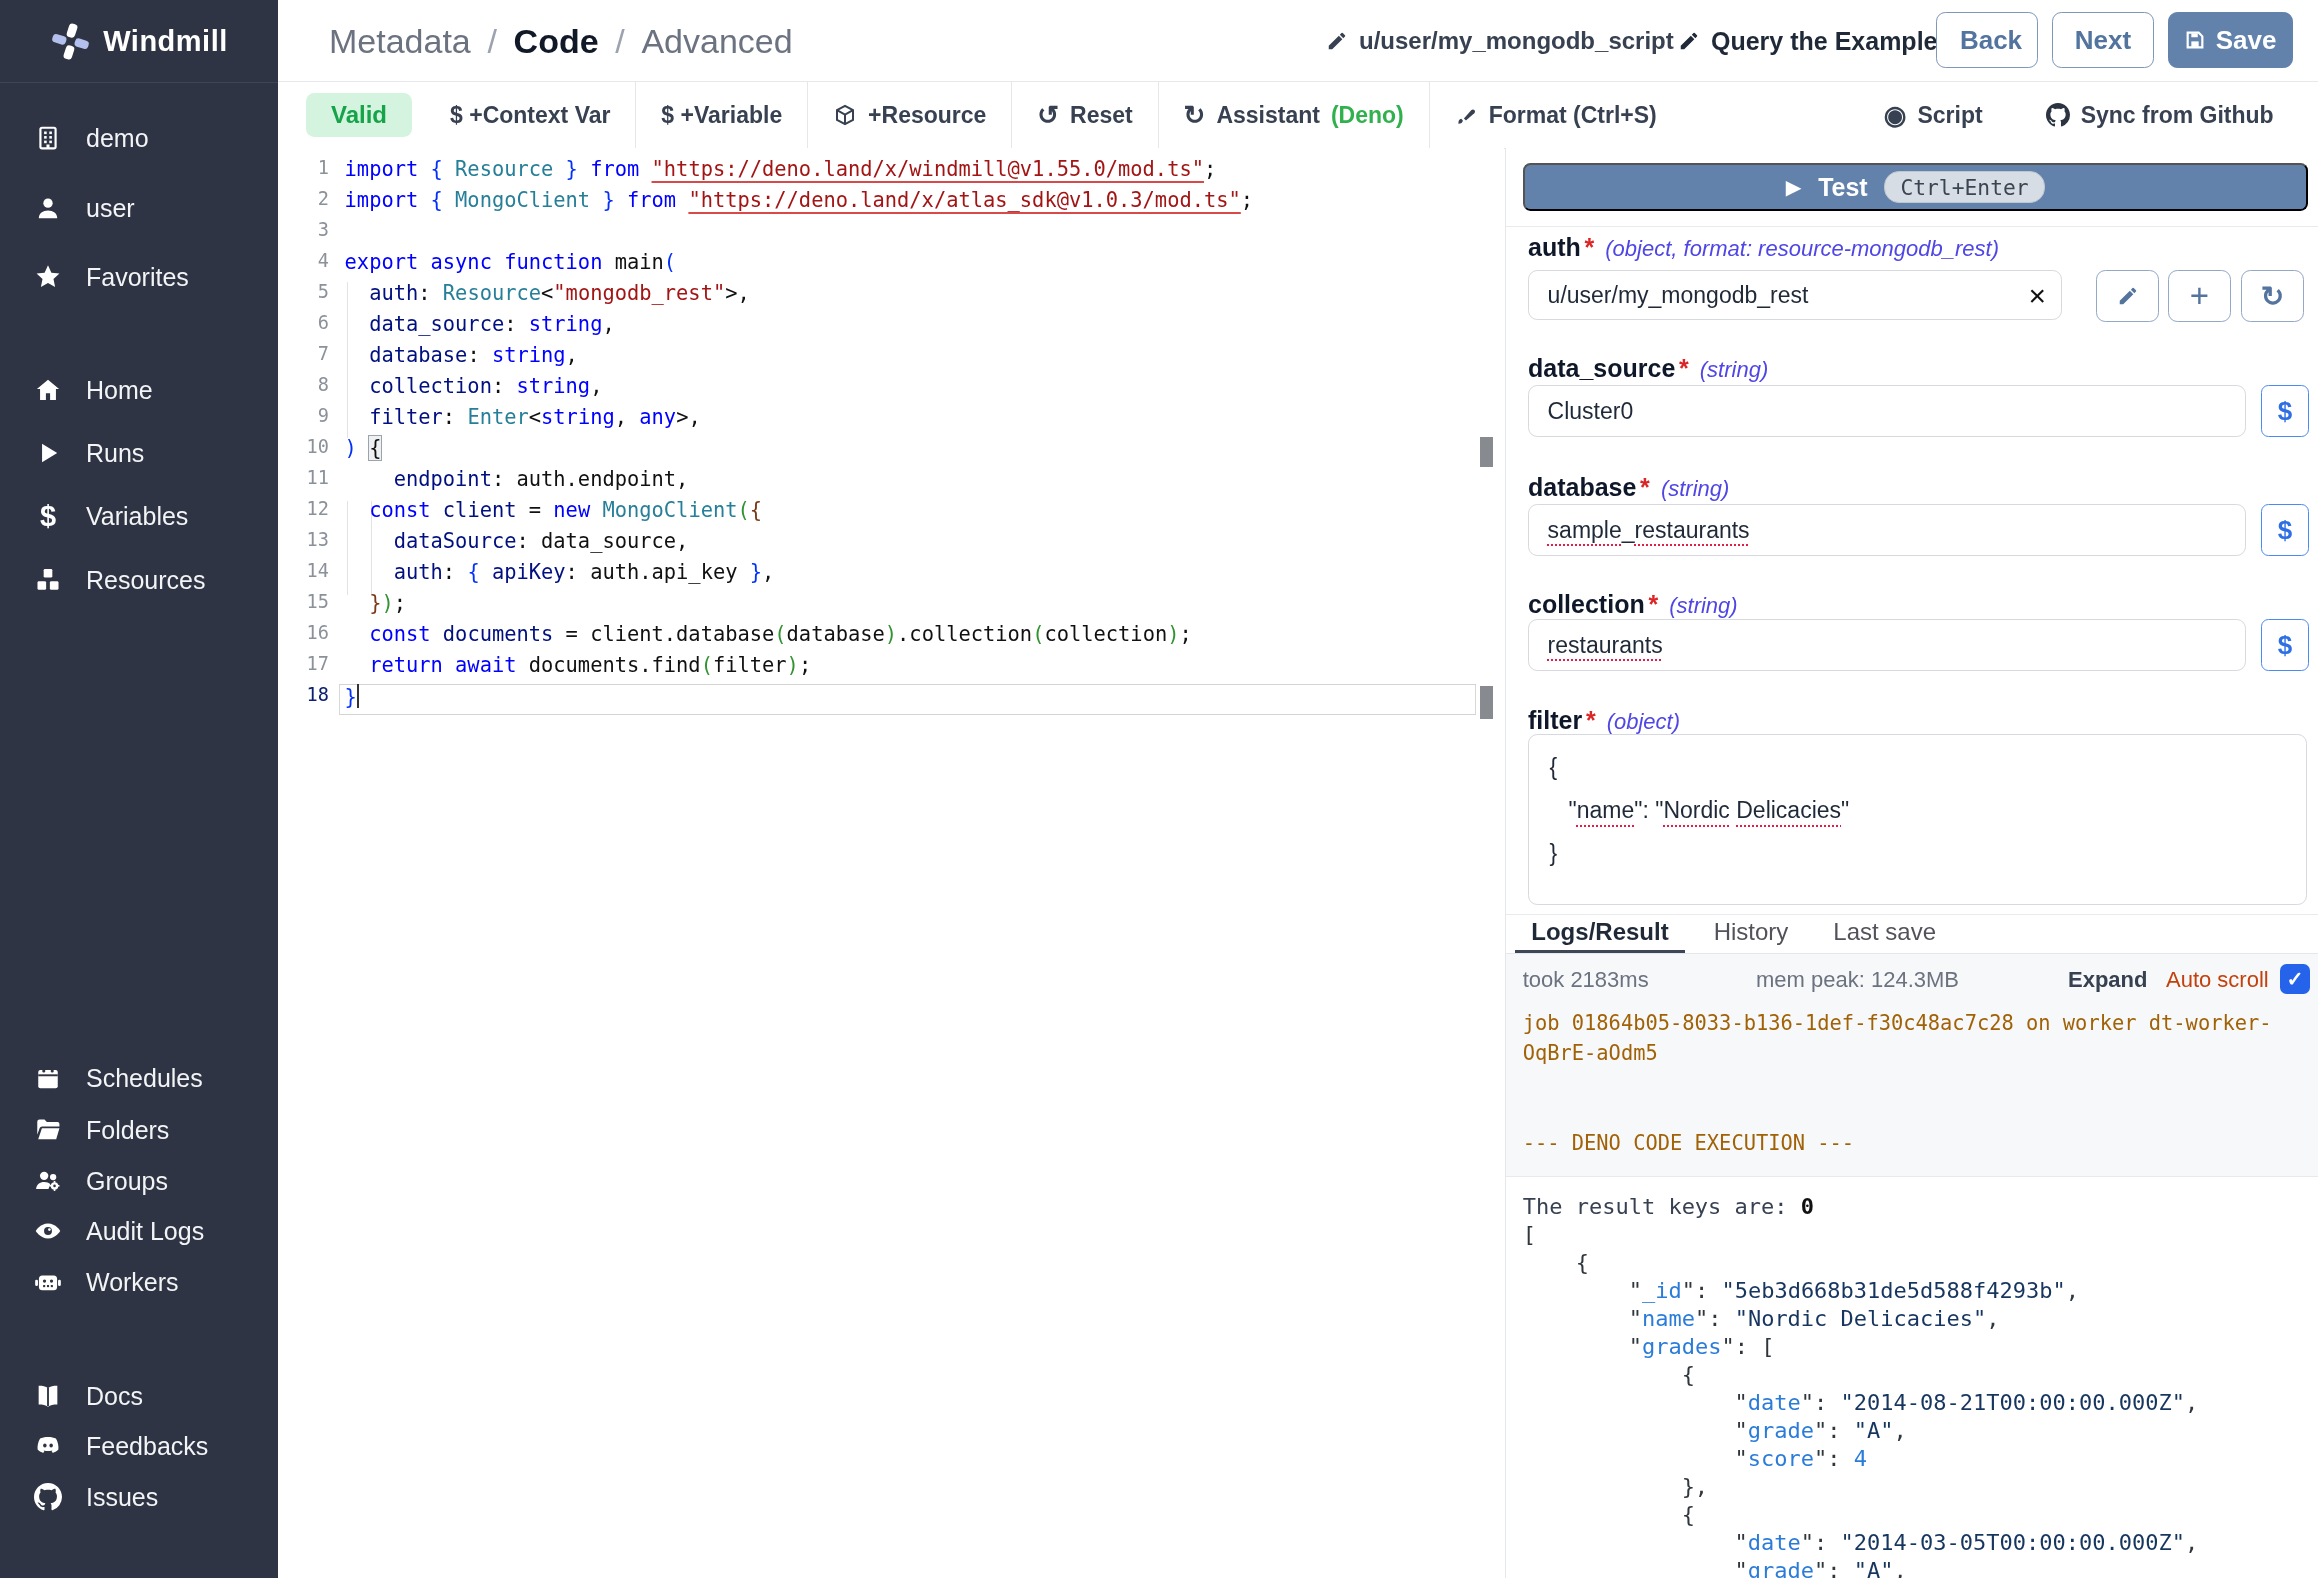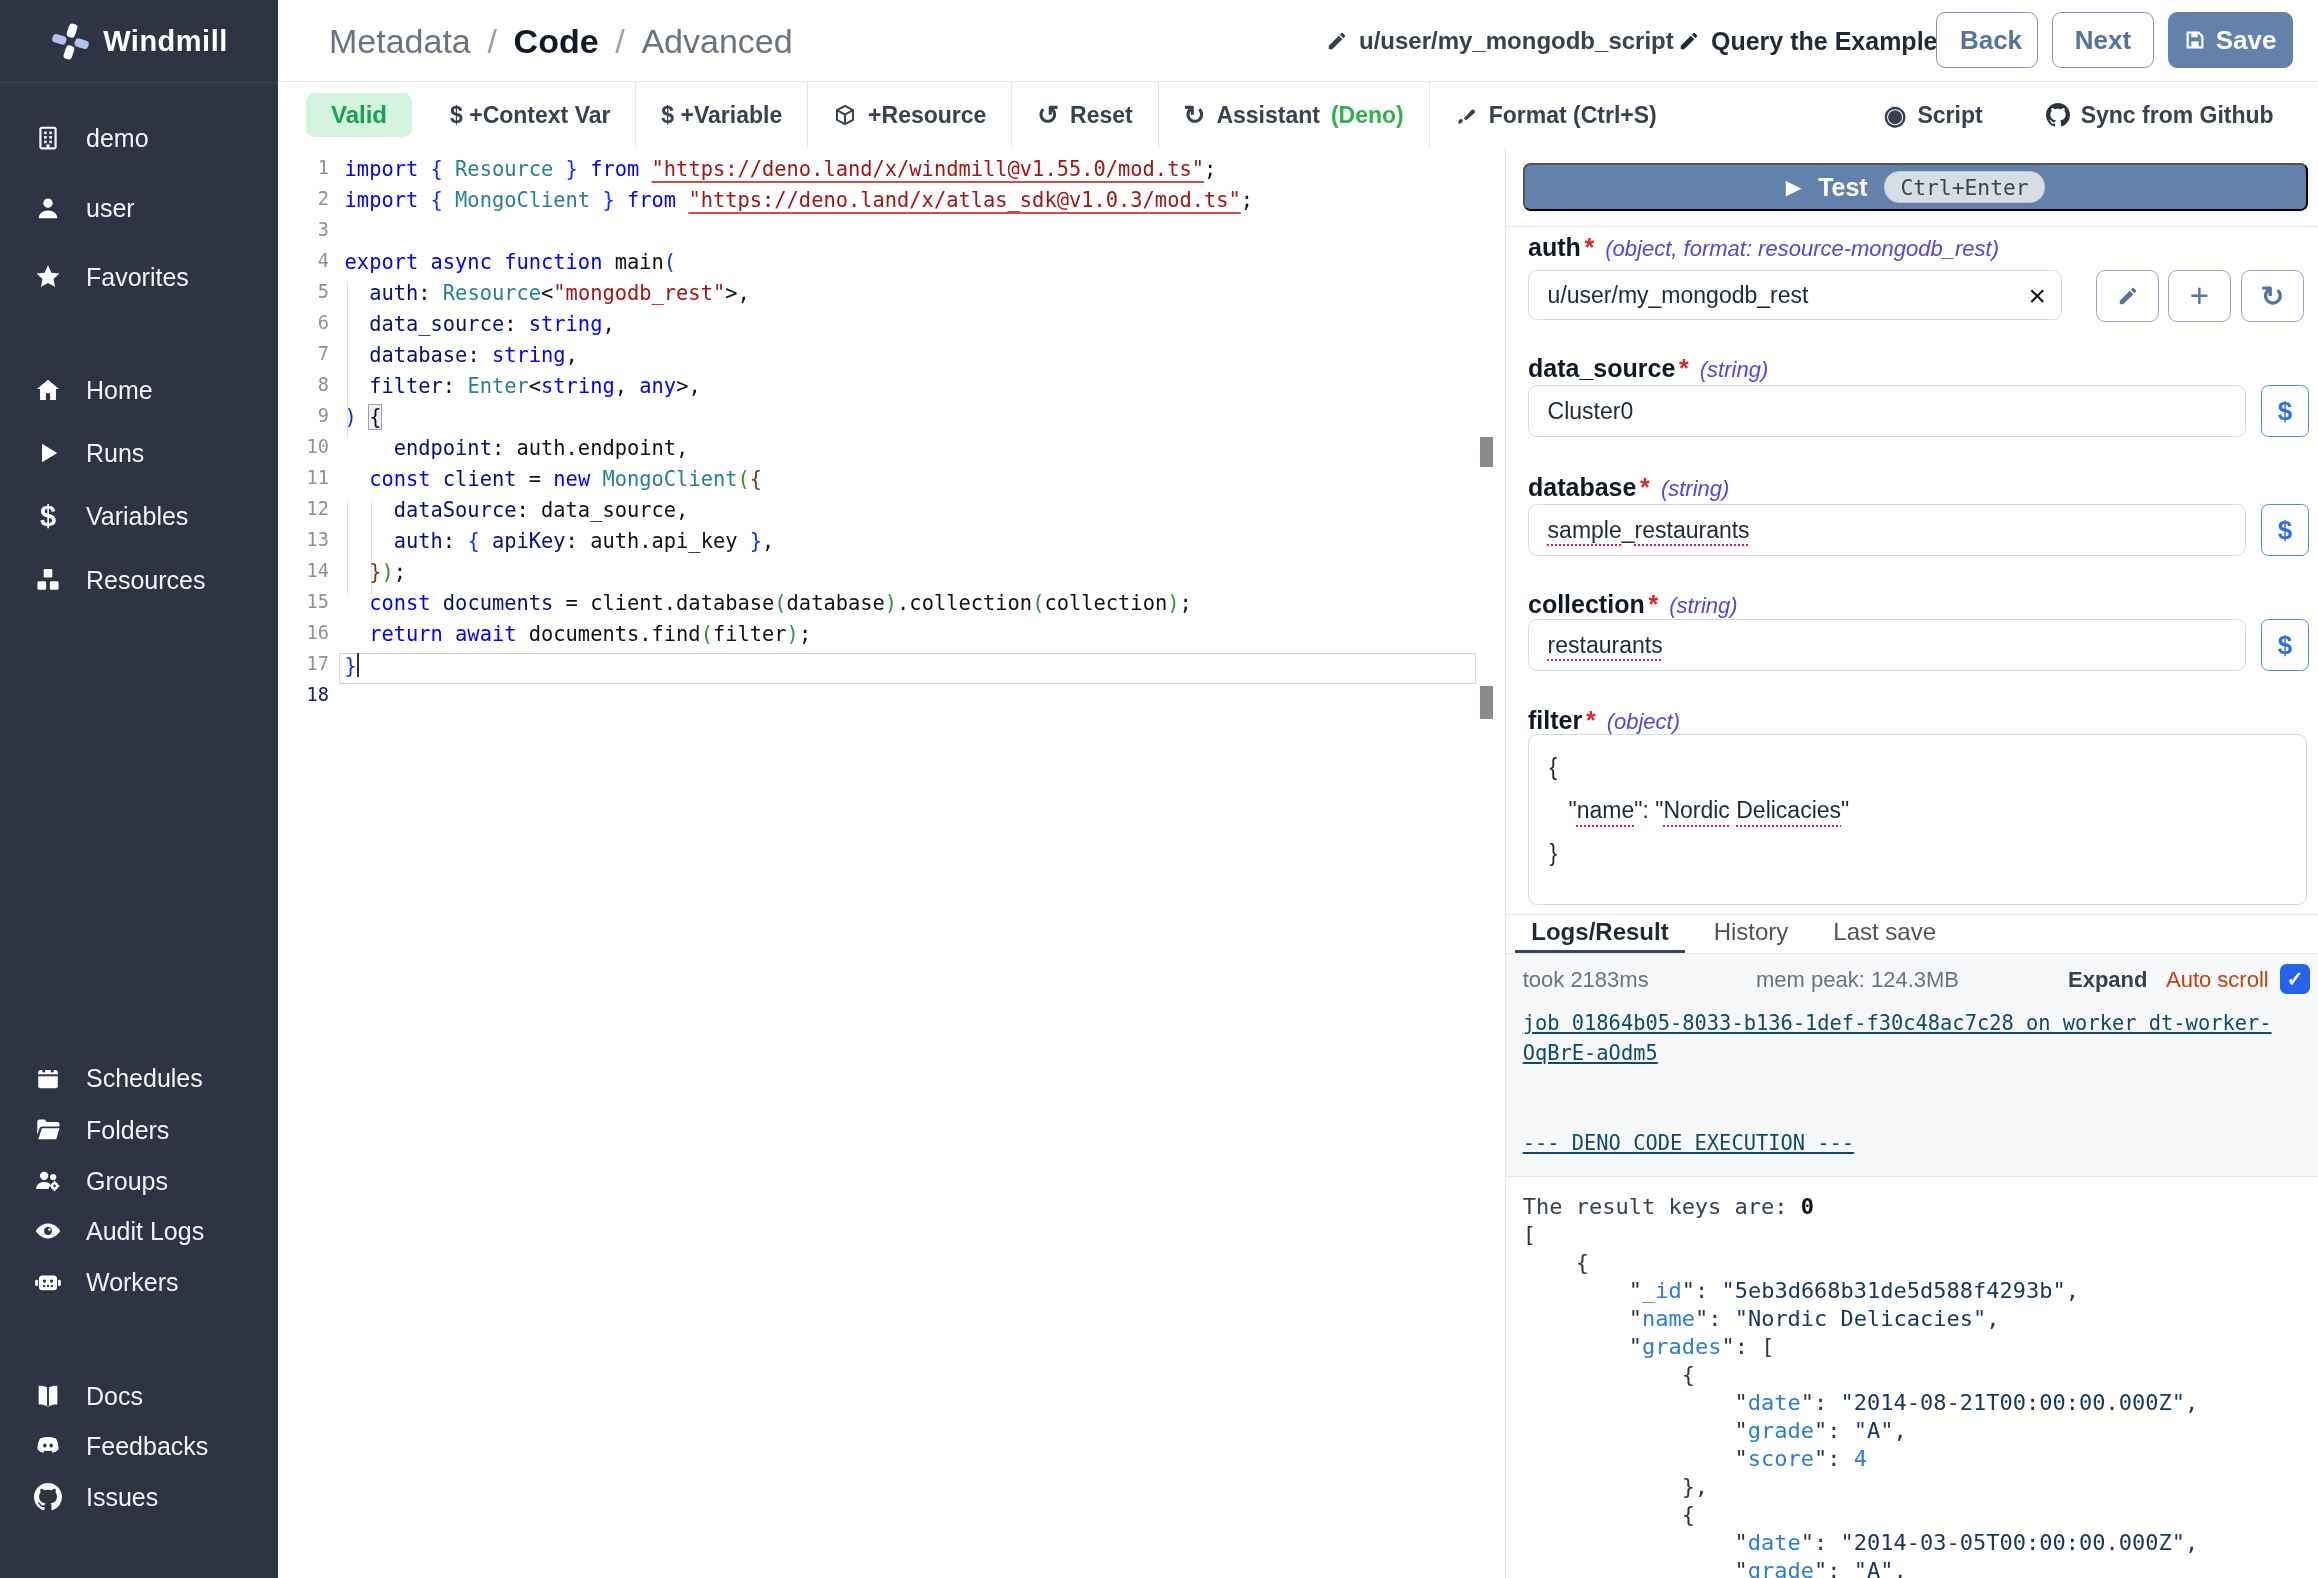--- a/index.html
+++ b/index.html
@@ -89,21 +89,21 @@
   .tab{font-size:24px;color:#52525b;padding:0 16px;cursor:pointer;}
   .tab.active{color:#1f2937;font-weight:600;border-bottom:3.7px solid #3f4756;padding-bottom:5.6px;}
   #tabline{position:absolute;left:0;top:805px;width:814px;border-top:0.9px solid #e5e7eb;}
   #graybox{position:absolute;left:0;top:806px;width:814px;height:223px;background:#f7f8f9;border-bottom:0.9px solid #e7e9ec;box-sizing:border-box;}
   .stat{position:absolute;top:13px;font-size:22px;color:#6b7280;white-space:nowrap;}
   #stat-took{left:16.7px;}
   #stat-mem{left:250px;}
   #expand-btn{left:562px;color:#374151;font-weight:bold;cursor:pointer;}
   #autoscroll-label{left:660px;color:#c2410c;}
   #autoscroll-box{position:absolute;left:774px;top:10.2px;width:30px;height:30px;background:#2563eb;border-radius:6.5px;display:flex;align-items:center;justify-content:center;color:#fff;font-size:20.4px;font-weight:bold;cursor:pointer;}
-  #log-pre{position:absolute;left:16.7px;top:54px;margin:0;font:20.4px "DejaVu Sans Mono",monospace;color:#0c4a6e;line-height:30px;white-space:pre;text-decoration:underline;}
+  #log-pre{position:absolute;left:16.7px;top:54px;margin:0;font:20.4px "DejaVu Sans Mono",monospace;color:#a16207;line-height:30px;white-space:pre;}
   #result-area{position:absolute;left:16.7px;top:1046px;width:788px;}
   .res-row{height:28px;line-height:28px;white-space:pre;font:22px "DejaVu Sans Mono",monospace;}
   .tk-rt{color:#374151}.tk-rb{color:#111;font-weight:bold}
   .tk-rp{color:#30363d}.tk-rk{color:#2b7cd9}.tk-rv{color:#17365f}.tk-rn{color:#2b7cd9}
   svg{display:block;}
 </style>
 </head>
 <body>
 
 <div id="app">
@@ -400,20 +400,21 @@
     <div class="guide" id="guide2"></div>
     <div class="guide" id="guide3"></div>
     <div id="code-lines">
         <div class="code-row"><span class="tk-k">import </span><span class="tk-p1">{</span><span class="tk-d"> </span><span class="tk-t">Resource</span><span class="tk-d"> </span><span class="tk-p1">}</span><span class="tk-k"> from </span><span class="tk-su">"https://deno.land/x/windmill@v1.55.0/mod.ts"</span><span class="tk-d">;</span></div>
         <div class="code-row"><span class="tk-k">import </span><span class="tk-p1">{</span><span class="tk-d"> </span><span class="tk-t">MongoClient</span><span class="tk-d"> </span><span class="tk-p1">}</span><span class="tk-k"> from </span><span class="tk-su">"https://deno.land/x/atlas_sdk@v1.0.3/mod.ts"</span><span class="tk-d">;</span></div>
         <div class="code-row"></div>
         <div class="code-row"><span class="tk-k">export </span><span class="tk-k">async </span><span class="tk-k">function </span><span class="tk-d">main</span><span class="tk-p1">(</span></div>
         <div class="code-row"><span class="tk-d">  </span><span class="tk-v">auth</span><span class="tk-d">: </span><span class="tk-t">Resource</span><span class="tk-d">&lt;</span><span class="tk-s">"mongodb_rest"</span><span class="tk-d">&gt;,</span></div>
         <div class="code-row"><span class="tk-d">  </span><span class="tk-v">data_source</span><span class="tk-d">: </span><span class="tk-k">string</span><span class="tk-d">,</span></div>
         <div class="code-row"><span class="tk-d">  </span><span class="tk-v">database</span><span class="tk-d">: </span><span class="tk-k">string</span><span class="tk-d">,</span></div>
+        <div class="code-row"><span class="tk-d">  </span><span class="tk-v">collection</span><span class="tk-d">: </span><span class="tk-k">string</span><span class="tk-d">,</span></div>
         <div class="code-row"><span class="tk-d">  </span><span class="tk-v">filter</span><span class="tk-d">: </span><span class="tk-t">Enter</span><span class="tk-d">&lt;</span><span class="tk-k">string</span><span class="tk-d">, </span><span class="tk-k">any</span><span class="tk-d">&gt;,</span></div>
         <div class="code-row"><span class="tk-p1">) </span><span class="tk-box">{</span></div>
         <div class="code-row"><span class="tk-d">    </span><span class="tk-v">endpoint</span><span class="tk-d">: auth.endpoint,</span></div>
         <div class="code-row"><span class="tk-d">  </span><span class="tk-k">const </span><span class="tk-v">client</span><span class="tk-d"> = </span><span class="tk-k">new </span><span class="tk-t">MongoClient</span><span class="tk-p2">(</span><span class="tk-p3">{</span></div>
         <div class="code-row"><span class="tk-d">    </span><span class="tk-v">dataSource</span><span class="tk-d">: data_source,</span></div>
         <div class="code-row"><span class="tk-d">    </span><span class="tk-v">auth</span><span class="tk-d">: </span><span class="tk-p1">{</span><span class="tk-d"> </span><span class="tk-v">apiKey</span><span class="tk-d">: auth.api_key </span><span class="tk-p1">}</span><span class="tk-d">,</span></div>
         <div class="code-row"><span class="tk-d">  </span><span class="tk-p3">}</span><span class="tk-p2">)</span><span class="tk-d">;</span></div>
         <div class="code-row"><span class="tk-d">  </span><span class="tk-k">const </span><span class="tk-v">documents</span><span class="tk-d"> = client.database</span><span class="tk-p2">(</span><span class="tk-d">database</span><span class="tk-p2">)</span><span class="tk-d">.collection</span><span class="tk-p2">(</span><span class="tk-d">collection</span><span class="tk-p2">)</span><span class="tk-d">;</span></div>
         <div class="code-row"><span class="tk-d">  </span><span class="tk-k">return </span><span class="tk-k">await </span><span class="tk-d">documents.find</span><span class="tk-p2">(</span><span class="tk-d">filter</span><span class="tk-p2">)</span><span class="tk-d">;</span></div>
         <div class="code-row cur"><span class="tk-p1">}</span><span class="caret"></span></div>

